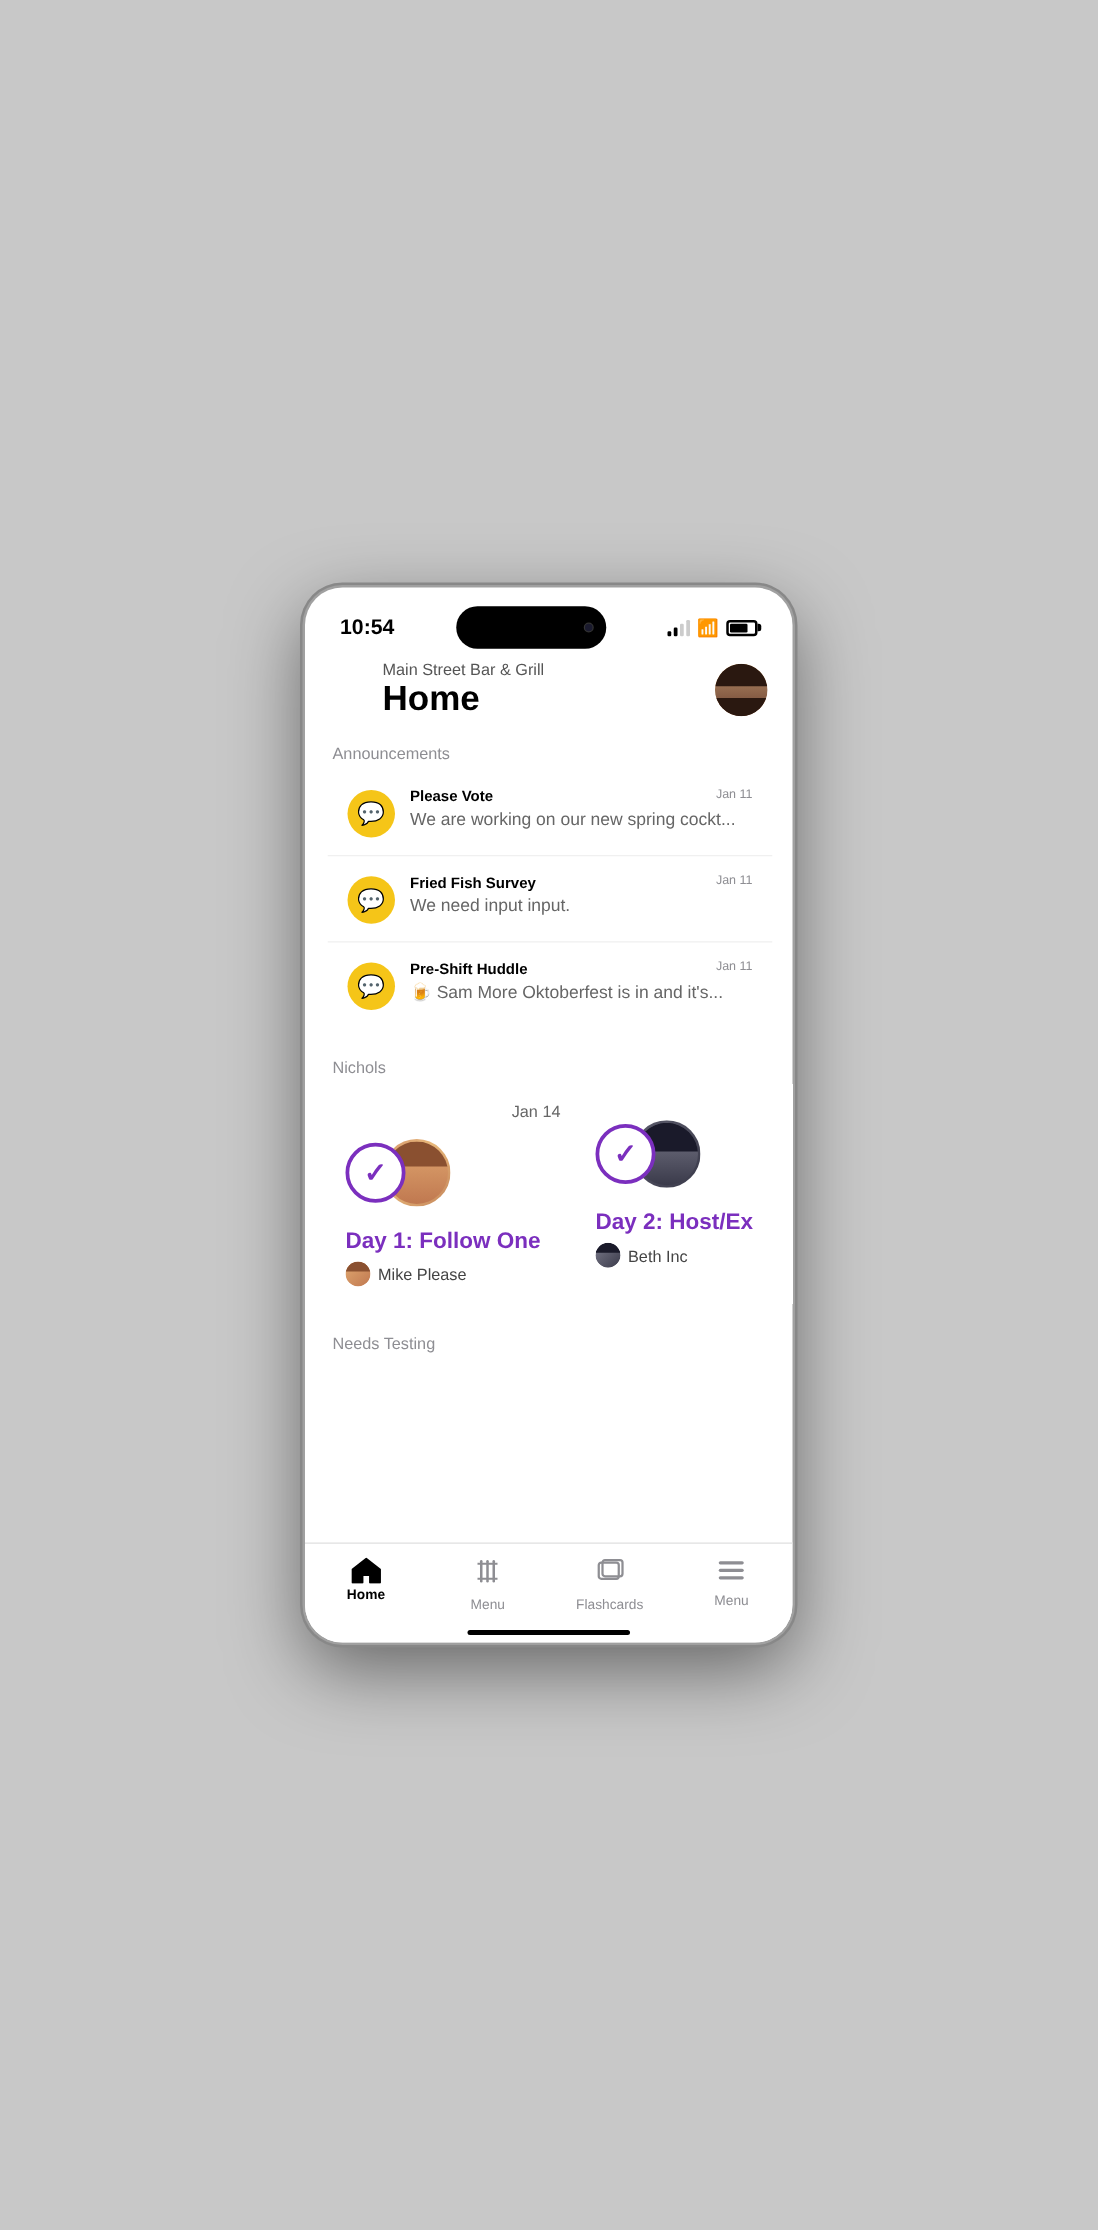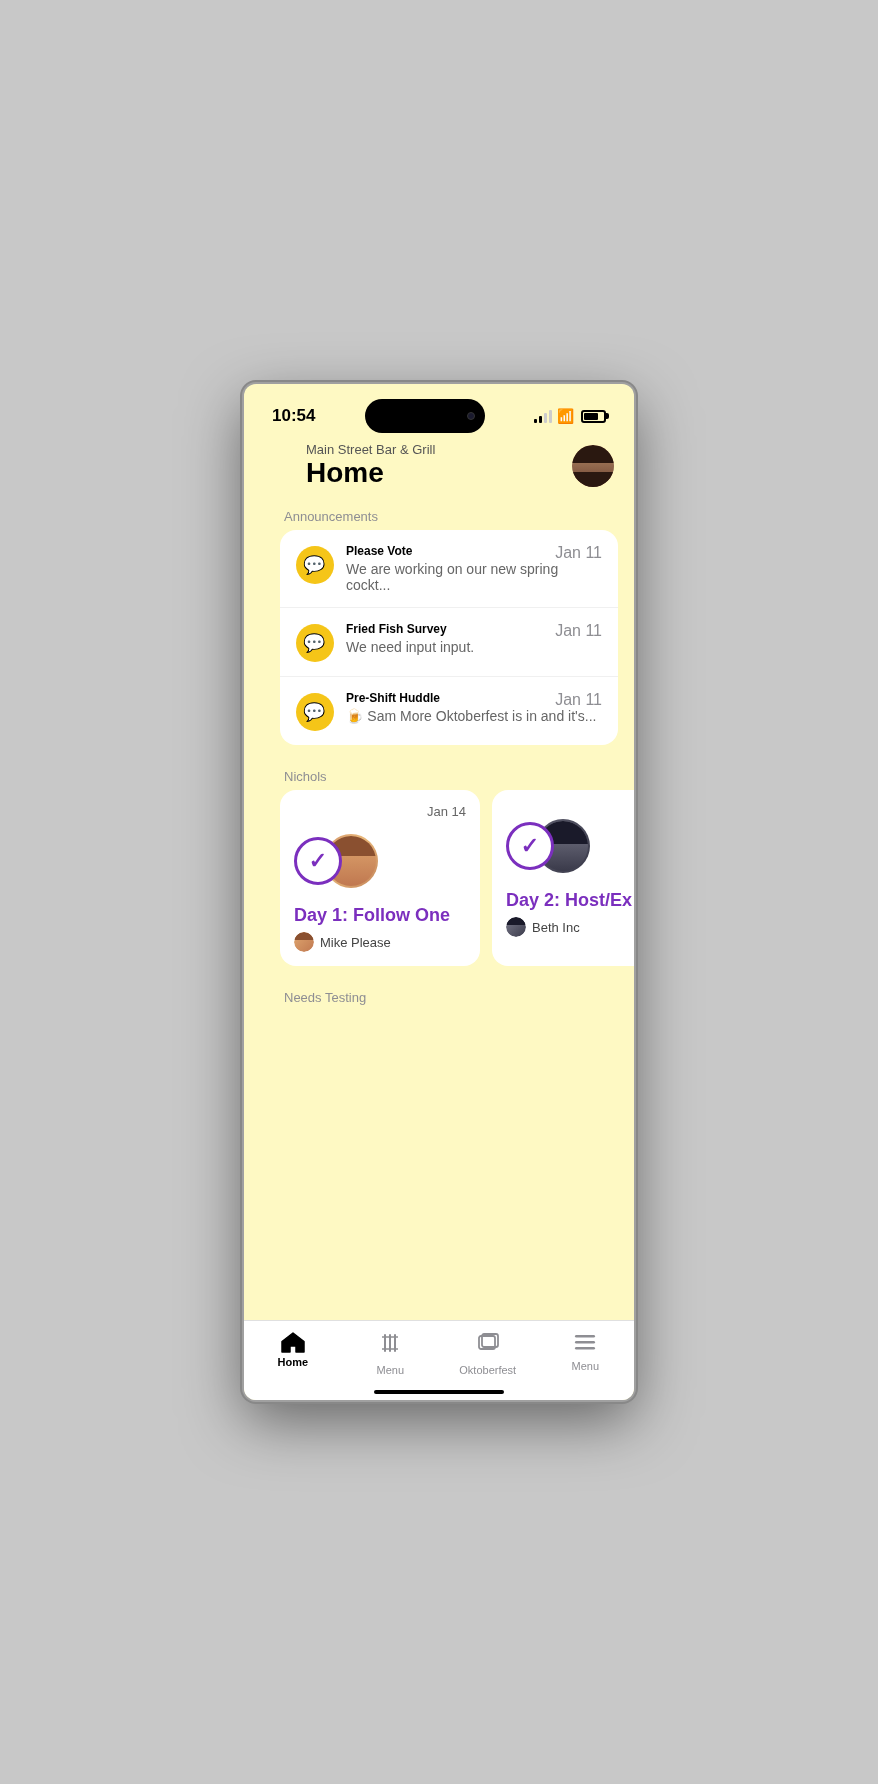--- a/index.html
+++ b/index.html
@@ -8,23 +8,23 @@
       background: #c8c8c8;
       display: flex;
       justify-content: center;
       align-items: center;
       min-height: 100vh;
       font-family: -apple-system, BlinkMacSystemFont, 'SF Pro Display', 'Helvetica Neue', Arial, sans-serif;
     }
 
     .phone-frame {
       width: 390px;
-      height: 1016px;
-      background: #fef9c3;
-      border-radius: 12px;
+      height: 844px;
+      background: #ffffff;
+      border-radius: 30px;
       position: relative;
       overflow: hidden;
       box-shadow: 0 0 0 2px #a0a0a0, 0 0 0 4px #888, 0 20px 60px rgba(0,0,0,0.5);
     }
 
     .status-bar {
       display: flex;
       justify-content: space-between;
       align-items: center;
       padding: 14px 28px 0 28px;
@@ -148,21 +148,20 @@
       background: radial-gradient(circle at 40% 35%, #c4a882 30%, #8a6a5a 100%);
       display: flex;
       align-items: center;
       justify-content: center;
     }
 
     .scroll-area {
       flex: 1;
       overflow-y: auto;
       padding: 0 0 80px 2px;
-      margin-left: 18px;
     }
 
     .section-label {
       font-size: 13px;
       font-weight: 500;
       color: #8e8e93;
       padding: 8px 20px 6px 20px;
       text-transform: none;
       letter-spacing: 0;
     }
@@ -201,40 +200,39 @@
     }
 
     .announcement-content {
       flex: 1;
     }
 
     .announcement-date {
       position: absolute;
       right: 16px;
       top: 14px;
-      font-size: 16px;
+      font-size: 10px;
       color: #8e8e93;
     }
 
     .announcement-title {
       font-size: 12px;
       font-weight: 700;
       color: #000;
       margin-bottom: 3px;
       margin-right: 50px;
     }
 
     .announcement-body {
       font-size: 14px;
       color: #666;
     }
 
     .training-scroll {
       display: flex;
-      gap: 12px;
       padding: 0 16px;
       overflow-x: auto;
       scrollbar-width: none;
     }
 
     .training-scroll::-webkit-scrollbar {
       display: none;
     }
 
     .training-card {
@@ -539,21 +537,21 @@
         <span class="nav-label">Menu</span>
       </div>
 
       <div class="nav-item">
         <div style="font-size:22px;color:#8e8e93;">
           <svg width="24" height="24" viewBox="0 0 24 24" fill="none" xmlns="http://www.w3.org/2000/svg">
             <rect x="3" y="5" width="16" height="13" rx="2" stroke="#8e8e93" stroke-width="1.8" fill="none"></rect>
             <rect x="6" y="3" width="16" height="13" rx="2" stroke="#8e8e93" stroke-width="1.8" fill="none"></rect>
           </svg>
         </div>
-        <span class="nav-label">Oktoberfest</span>
+        <span class="nav-label">Flashcards</span>
       </div>
 
       <div class="nav-item">
         <div style="color:#8e8e93;">
           <svg width="24" height="22" viewBox="0 0 24 22" fill="none" xmlns="http://www.w3.org/2000/svg">
             <rect x="2" y="4" width="20" height="2.5" rx="1.25" fill="#8e8e93"></rect>
             <rect x="2" y="10" width="20" height="2.5" rx="1.25" fill="#8e8e93"></rect>
             <rect x="2" y="16" width="20" height="2.5" rx="1.25" fill="#8e8e93"></rect>
           </svg>
         </div>

